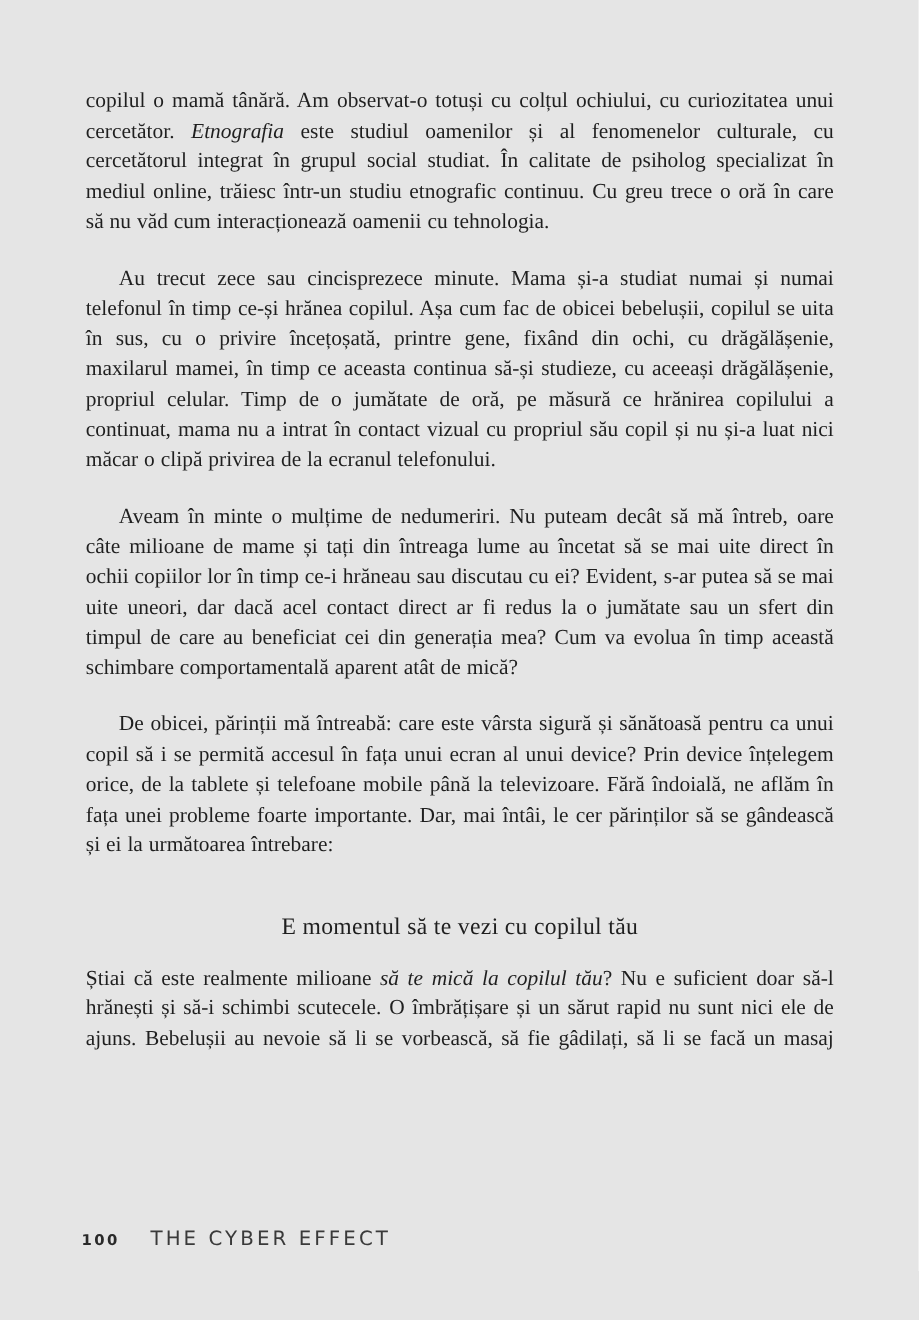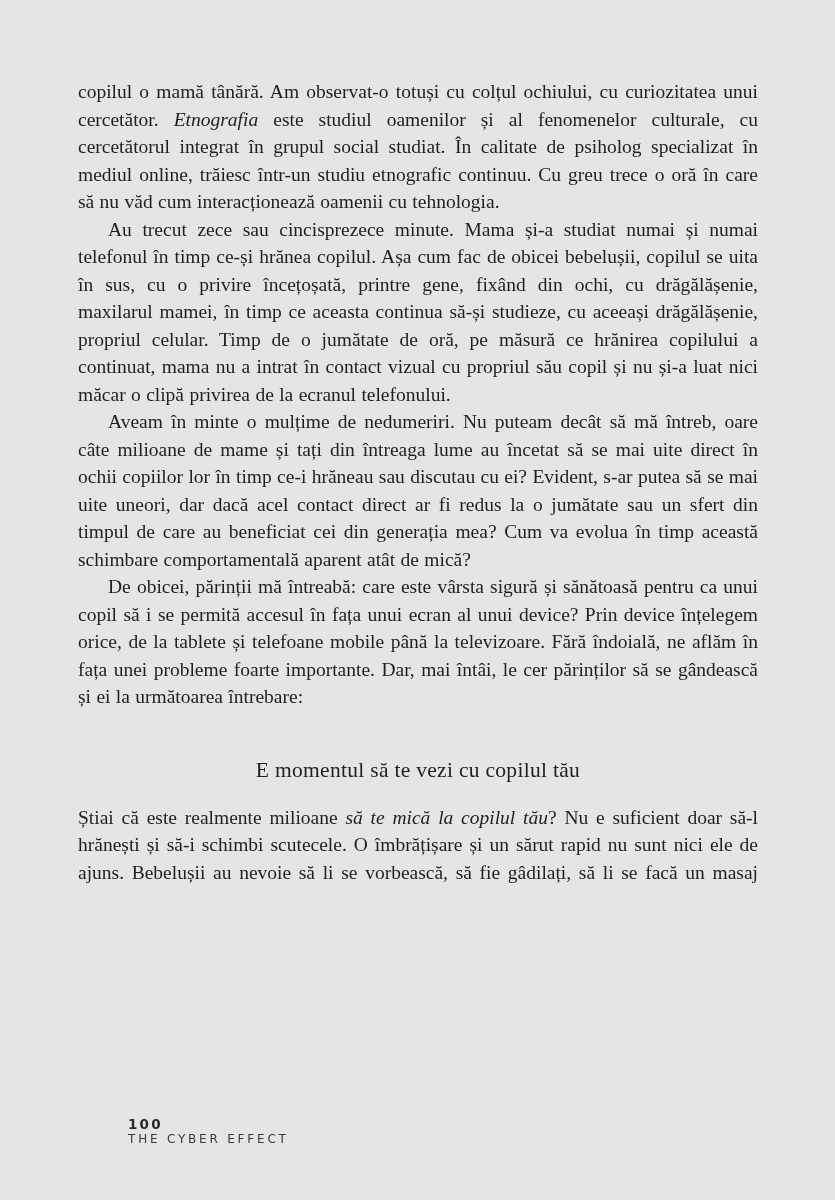--- a/index.html
+++ b/index.html
@@ -23,50 +23,49 @@
     top: 78px;
     width: 680px;
   }
   .para {
     margin: 0;
     font-size: 19.5px;
     line-height: 27.5px;
     text-align: justify;
     word-spacing: 0.5px;
   }
-  .para.indent { text-indent: 30px; }
+  .para.indent { text-indent: 30px; margin-top: 24px; }
   .para.cont { text-align-last: justify; }
   .para em { font-style: italic; }
   .section-heading {
     margin: 45px 0 20px 0;
     font-weight: normal;
     font-size: 21.5px;
     line-height: 28px;
     text-align: center;
     letter-spacing: 0.3px;
     color: #1f1f1f;
   }
   .footer {
     position: absolute;
-    left: 90px;
+    left: 74px;
     top: 1116px;
     display: flex;
     align-items: baseline;
     font-family: "DejaVu Sans", "Liberation Sans", sans-serif;
-    flex-direction: column;
   }
   .pagenum {
     font-size: 13.5px;
     font-weight: bold;
     letter-spacing: 2.2px;
     color: #2a2a2a;
   }
   .running {
-    margin-left: 38px;
-    font-size: 12px;
+    margin-left: 28px;
+    font-size: 18px;
     letter-spacing: 2.8px;
     color: #3a3a3a;
   }
 </style>
 </head>
 <body>
 
 <div class="page">
   <main class="text-col">
       <p class="para"><span>copilul o mamă tânără. Am observat-o totuși cu colțul ochiului, cu curiozitatea unui cercetător. </span><em>Etnografia</em><span> este studiul oamenilor și al fenomenelor culturale, cu cercetătorul integrat în grupul social studiat. În calitate de psiholog specializat în mediul online, trăiesc într-un studiu etnografic continuu. Cu greu trece o oră în care să nu văd cum interacționează oamenii cu tehnologia.</span></p>

